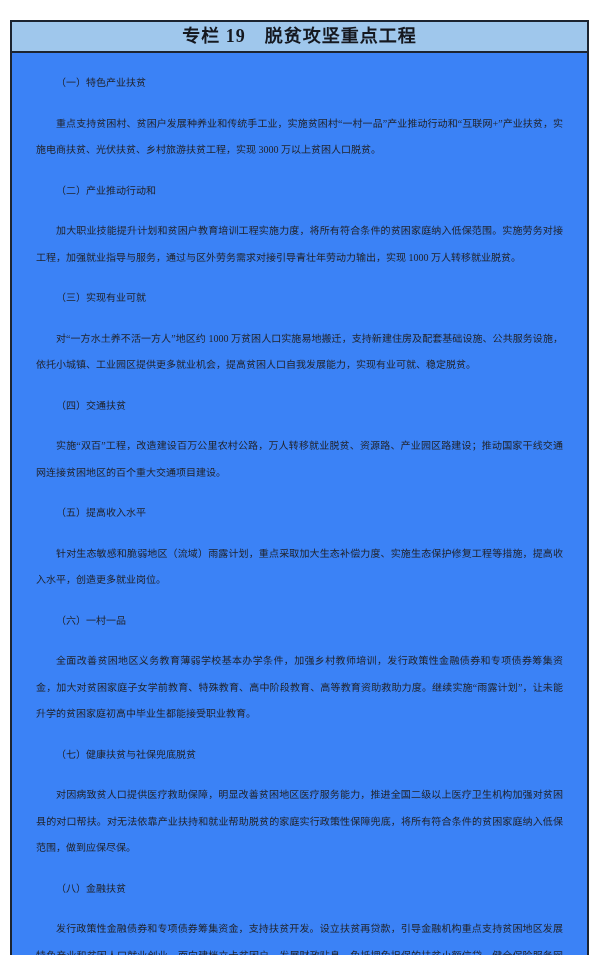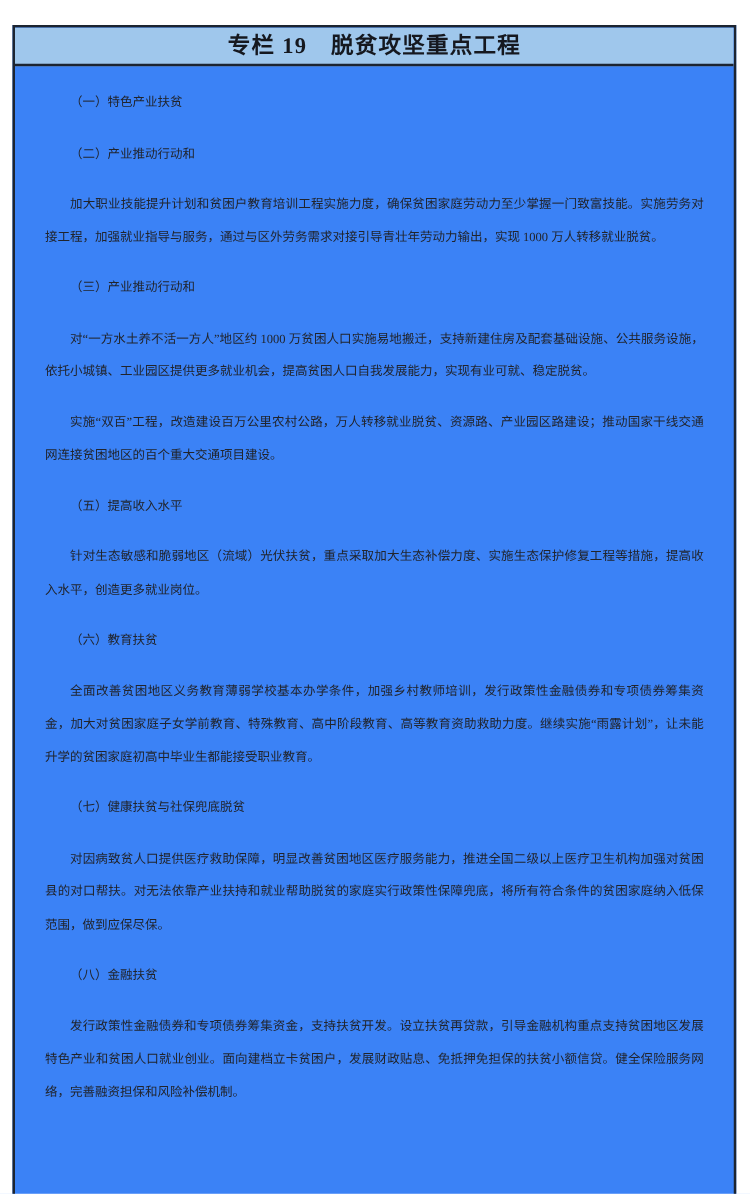--- a/index.html
+++ b/index.html
@@ -55,43 +55,45 @@
 </style>
 </head>
 <body>
 
 <div class="panel">
   <div class="panel-header">专栏 19　脱贫攻坚重点工程</div>
   <div class="panel-body">
 
     <div class="section">
       <p class="heading">（一）特色产业扶贫</p>
+      <p class="para">重点支持贫困村、贫困户发展种养业和传统手工业，实施贫困村“一村一品”产业推动行动和“互联网+”产业扶贫，实施电商扶贫、光伏扶贫、乡村旅游扶贫工程，实现 3000 万以上贫困人口脱贫。</p>
     </div>
 
     <div class="section">
       <p class="heading">（二）产业推动行动和</p>
-      <p class="para">加大职业技能提升计划和贫困户教育培训工程实施力度，确保贫困家庭劳动力至少掌握一门致富技能。实施劳务对接工程，加强就业指导与服务，通过与区外劳务需求对接引导青壮年劳动力输出，实现 1000 万人转移就业脱贫。</p>
+      <p class="para">加大职业技能提升计划和贫困户教育培训工程实施力度，将所有符合条件的贫困家庭纳入低保范围。实施劳务对接工程，加强就业指导与服务，通过与区外劳务需求对接引导青壮年劳动力输出，实现 1000 万人转移就业脱贫。</p>
     </div>
 
     <div class="section">
-      <p class="heading">（三）产业推动行动和</p>
+      <p class="heading">（三）实现有业可就</p>
       <p class="para">对“一方水土养不活一方人”地区约 1000 万贫困人口实施易地搬迁，支持新建住房及配套基础设施、公共服务设施，依托小城镇、工业园区提供更多就业机会，提高贫困人口自我发展能力，实现有业可就、稳定脱贫。</p>
     </div>
 
     <div class="section">
+      <p class="heading">（四）交通扶贫</p>
       <p class="para">实施“双百”工程，改造建设百万公里农村公路，万人转移就业脱贫、资源路、产业园区路建设；推动国家干线交通网连接贫困地区的百个重大交通项目建设。</p>
     </div>
 
     <div class="section">
       <p class="heading">（五）提高收入水平</p>
-      <p class="para">针对生态敏感和脆弱地区（流域）光伏扶贫，重点采取加大生态补偿力度、实施生态保护修复工程等措施，提高收入水平，创造更多就业岗位。</p>
+      <p class="para">针对生态敏感和脆弱地区（流域）雨露计划，重点采取加大生态补偿力度、实施生态保护修复工程等措施，提高收入水平，创造更多就业岗位。</p>
     </div>
 
     <div class="section">
-      <p class="heading">（六）教育扶贫</p>
+      <p class="heading">（六）一村一品</p>
       <p class="para">全面改善贫困地区义务教育薄弱学校基本办学条件，加强乡村教师培训，发行政策性金融债券和专项债券筹集资金，加大对贫困家庭子女学前教育、特殊教育、高中阶段教育、高等教育资助救助力度。继续实施“雨露计划”，让未能升学的贫困家庭初高中毕业生都能接受职业教育。</p>
     </div>
 
     <div class="section">
       <p class="heading">（七）健康扶贫与社保兜底脱贫</p>
       <p class="para">对因病致贫人口提供医疗救助保障，明显改善贫困地区医疗服务能力，推进全国二级以上医疗卫生机构加强对贫困县的对口帮扶。对无法依靠产业扶持和就业帮助脱贫的家庭实行政策性保障兜底，将所有符合条件的贫困家庭纳入低保范围，做到应保尽保。</p>
     </div>
 
     <div class="section">
       <p class="heading">（八）金融扶贫</p>

